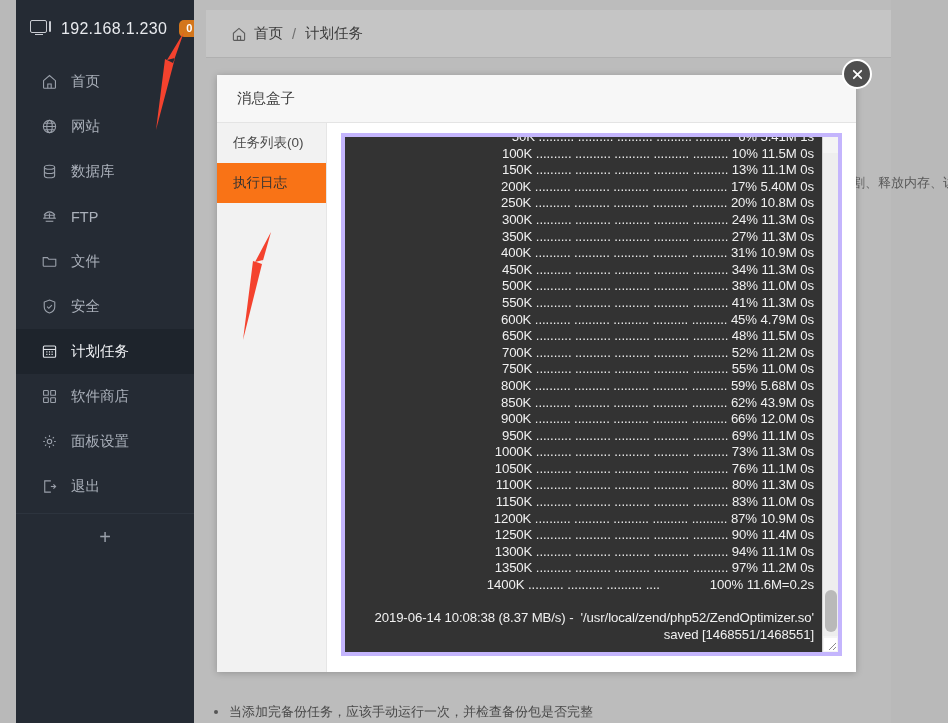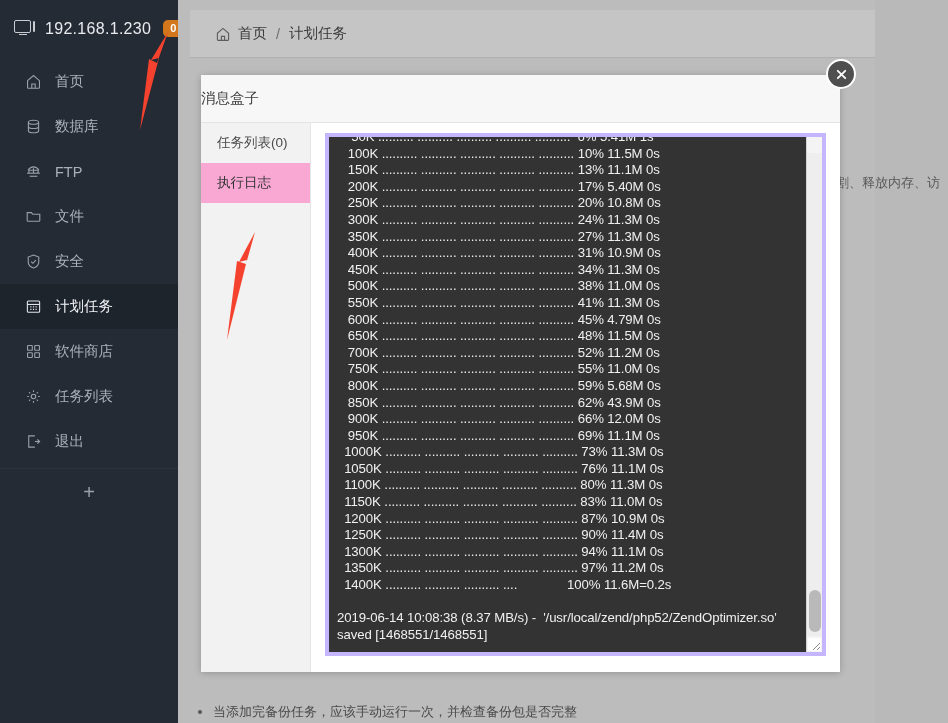--- a/index.html
+++ b/index.html
@@ -2,21 +2,21 @@
 <html><head>
 <meta charset="utf-8">
 <style>
   * { box-sizing: border-box; margin: 0; padding: 0; }
   html, body {
     width: 948px; height: 723px;
     font-family: "Liberation Sans", "DejaVu Sans", sans-serif;
     overflow: hidden;
     background: #b9b9b9;
   }
-  #root { position: relative; width: 875px; height: 723px; }
+  #root { position: relative; width: 875px; height: 723px; margin-left: 16px; }
 
   
   #sidebar {
     position: absolute; left: 0; top: 0;
     width: 178px; height: 723px;
     background: #252b34;
     color: #b4b9c2;
   }
   .sb-header {
     height: 57px; display: flex; align-items: center;
@@ -88,42 +88,42 @@
 
   
   #modal {
     position: absolute; left: 201px; top: 75px;
     width: 639px; height: 597px;
     background: #ffffff;
     box-shadow: 0 1px 7px rgba(0,0,0,.22);
   }
   #modal-title {
     height: 48px; display: flex; align-items: center;
-    font-size: 14.5px; color: #3c3c3c;
+    padding-left: 20px; font-size: 14.5px; color: #3c3c3c;
     background: #f7f7f7;
     border-bottom: 1px solid #e4e4e4;
   }
   #modal-close {
     position: absolute; left: 625px; top: -16px;
     width: 30px; height: 30px; border-radius: 50%;
     background: #4f4f4f; border: 2.5px solid #ffffff;
     display: flex; align-items: center; justify-content: center;
     cursor: pointer; z-index: 5;
   }
   #modal-close svg { display: block; }
-  #modal-body { display: flex; height: 549px; }
+  #modal-body { display: flex; height: 549px; text-align: right; }
   #tabs {
     width: 110px; background: #f2f2f2; flex: none;
     border-right: 1px solid #e6e6e6;
   }
   .tab {
     height: 40px; display: flex; align-items: center;
     padding-left: 16px; font-size: 13.5px; color: #4a4a4a; cursor: pointer;
   }
-  .tab.active { background: #f9a8d4; color: #333; }
+  .tab.active { background: #f97316; color: #333; }
   #log-wrap {
     flex: 1; padding: 10px 14px 16px 14px; position: relative;
   }
   #log-box {
     position: relative;
     width: 100%; height: 100%;
     background: #333333;
     border: 4px solid #c4b5fd;
     overflow: hidden;
     padding: 0;
@@ -185,20 +185,30 @@
       <div class="sb-item">
         <span class="sb-ico">
           <svg width="17" height="17" viewBox="0 0 20 20" fill="none" stroke="#9aa0aa" stroke-width="1.3">
             <path d="M3 9l7-6 7 6v8a1 1 0 01-1 1H4a1 1 0 01-1-1z"></path>
             <path d="M8 18v-5h4v5"></path>
           </svg>
         </span>
         <span>首页</span>
       </div>
 
+      <div class="sb-item">
+        <span class="sb-ico">
+          <svg width="17" height="17" viewBox="0 0 20 20" fill="none" stroke="#9aa0aa" stroke-width="1.3">
+            <circle cx="10" cy="10" r="7.2"></circle>
+              <ellipse cx="10" cy="10" rx="3.2" ry="7.2"></ellipse>
+            <path d="M3 10h14M4.4 6.2h11.2M4.4 13.8h11.2"></path>
+          </svg>
+        </span>
+        <span>网站</span>
+      </div>
 
       <div class="sb-item">
         <span class="sb-ico">
           <svg width="17" height="17" viewBox="0 0 20 20" fill="none" stroke="#9aa0aa" stroke-width="1.3">
             <ellipse cx="10" cy="5" rx="6" ry="2.4"></ellipse>
             <path d="M4 5v10c0 1.3 2.7 2.4 6 2.4s6-1.1 6-2.4V5"></path>
             <path d="M4 10c0 1.3 2.7 2.4 6 2.4s6-1.1 6-2.4"></path>
           </svg>
         </span>
         <span>数据库</span>
@@ -260,21 +270,21 @@
         <span>软件商店</span>
       </div>
 
       <div class="sb-item">
         <span class="sb-ico">
           <svg width="17" height="17" viewBox="0 0 20 20" fill="none" stroke="#9aa0aa" stroke-width="1.3">
             <circle cx="10" cy="10" r="2.6"></circle>
             <path d="M10 2.6v2M10 15.4v2M2.6 10h2M15.4 10h2M4.8 4.8l1.4 1.4M13.8 13.8l1.4 1.4M15.2 4.8l-1.4 1.4M6.2 13.8l-1.4 1.4"></path>
           </svg>
         </span>
-        <span>任务列表</span>
+        <span>面板设置</span>
       </div>
 
       <div class="sb-item">
         <span class="sb-ico">
           <svg width="17" height="17" viewBox="0 0 20 20" fill="none" stroke="#9aa0aa" stroke-width="1.3">
             <path d="M11.6 3.4H4.4v13.2h7.2"></path>
             <path d="M11.6 10h5.4"></path>
               <path d="M14.6 7.4L17.2 10l-2.6 2.6"></path>
           </svg>
         </span>

